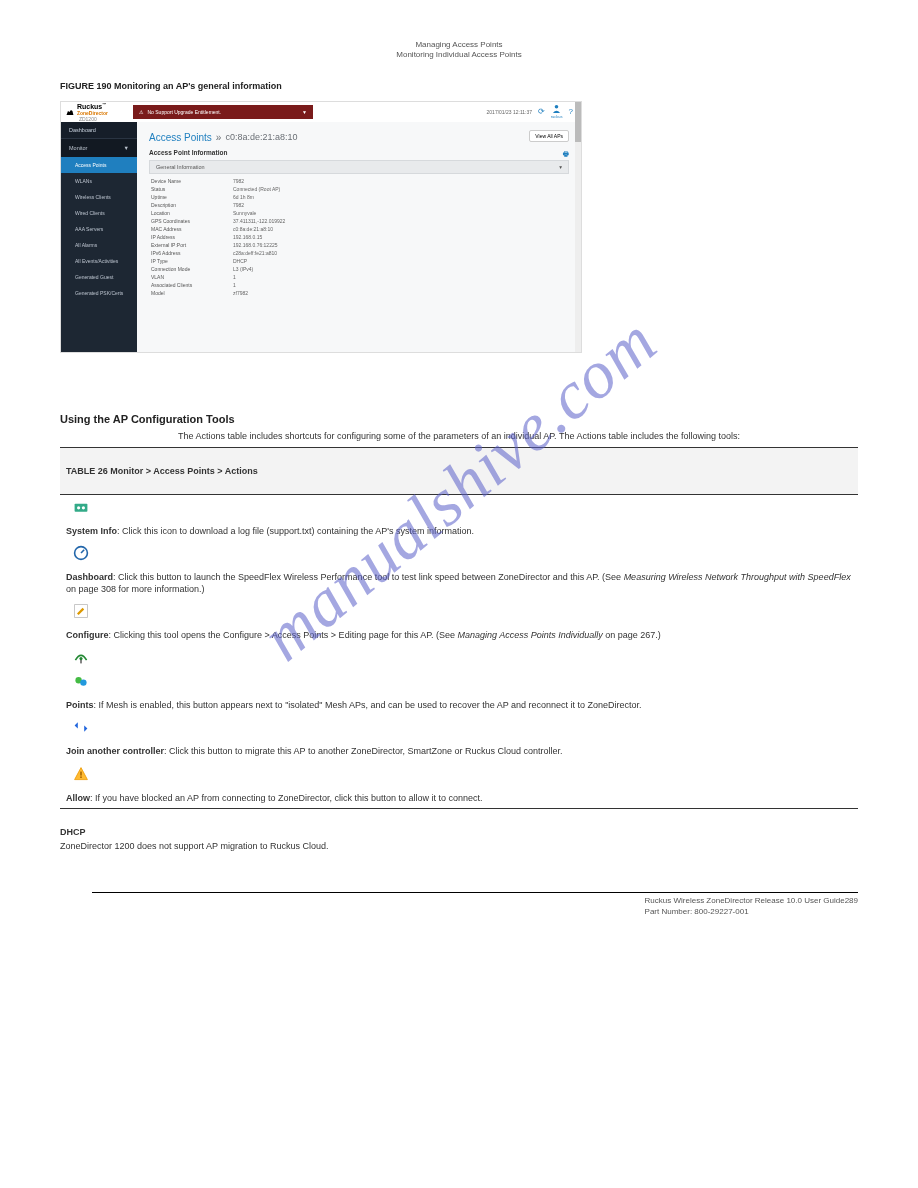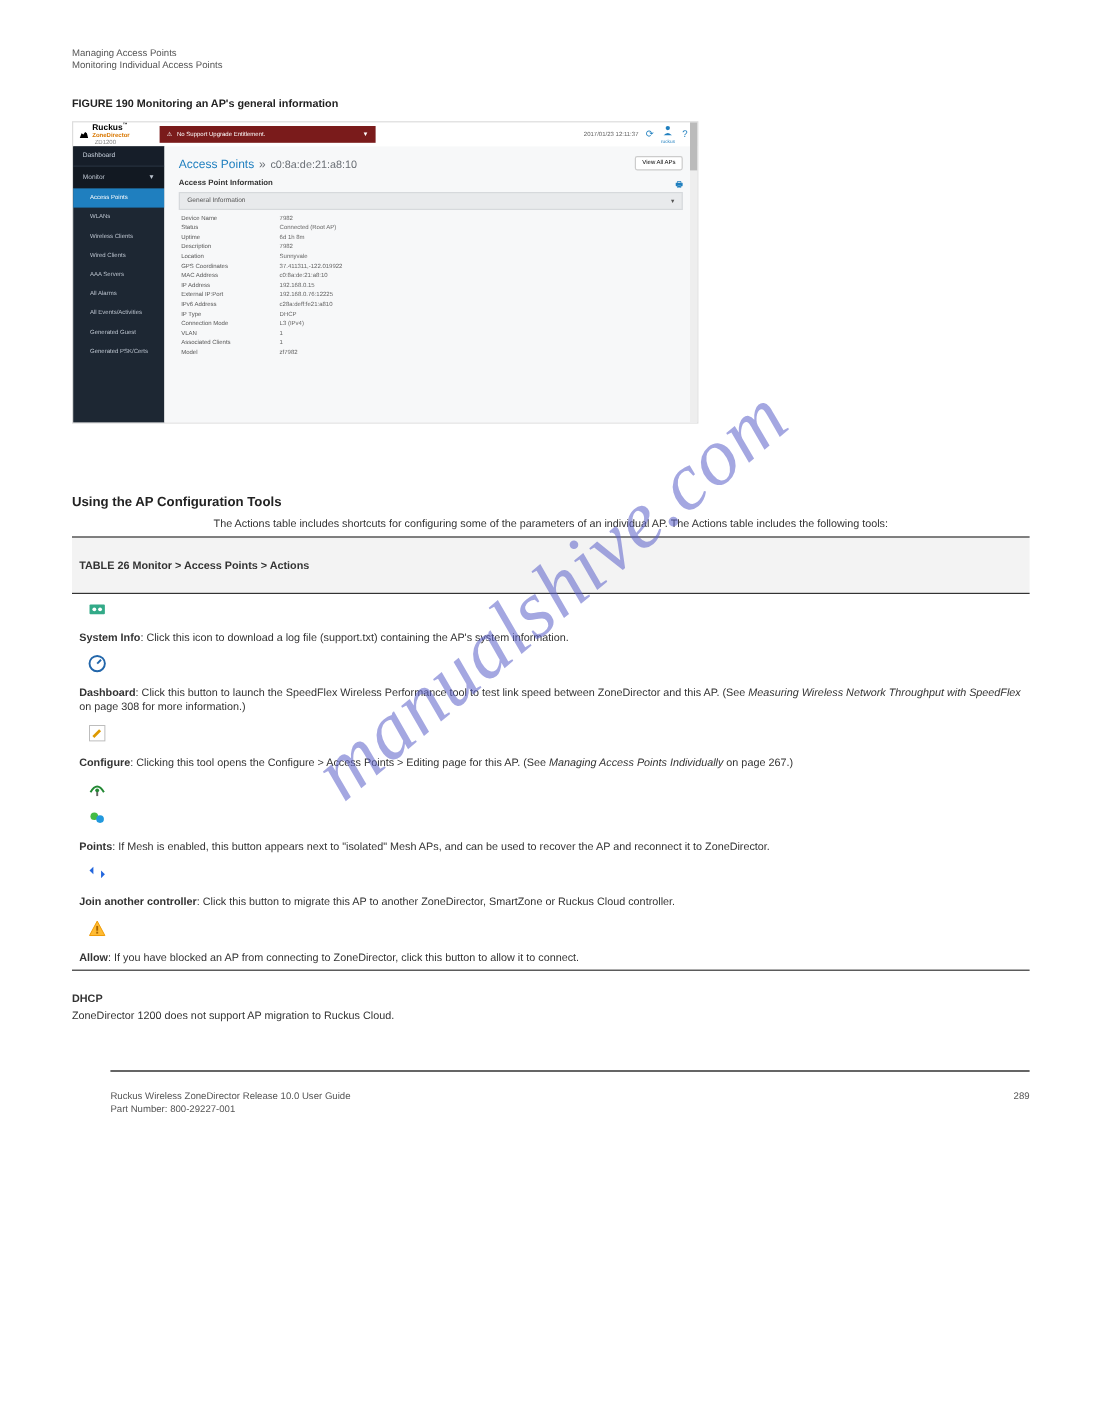--- a/index.html
+++ b/index.html
@@ -47,37 +47,37 @@
   .actions-intro { font-size: 9px; margin: 6px 0; text-align: center; }
   .tbl-head { background: #f3f3f3; border-top: 1px solid #333; border-bottom: 1px solid #333; padding: 18px 6px; font-size: 9px; font-weight: bold; }
   .tbl-body { border-bottom: 1px solid #333; }
   .row { display: flex; padding: 4px 6px; font-size: 9px; line-height: 1.35; gap: 10px; flex-direction: column; }
   .row .ico { width: 30px; flex-shrink: 0; display: flex; justify-content: center; align-items: flex-start; }
   .row .ico svg, .row .ico span { width: 16px; height: 16px; }
   .row .desc { flex: 1; color: #333; }
   .desc b { font-weight: bold; }
 
   
-  .footer { border-top: 1px solid #000; margin-top: 40px; padding-top: 16px; display: flex; justify-content: space-between; font-size: 8px; color: #555; margin-left: 32px; }
+  .footer { border-top: 1px solid #000; margin-top: 40px; padding-top: 3px; display: flex; justify-content: flex-end; font-size: 8px; color: #555; margin-left: 32px; }
   .footer-left { line-height: 1.3; }
   .note-blk { margin-top: 18px; }
   .note-blk .note-label { font-weight: bold; font-size: 9px; }
   .note-blk .note-body { font-size: 9px; line-height: 1.4; margin-top: 3px; }
 
   
   .wm { position: absolute; left: 50%; top: 50%; transform: translate(-50%,-50%) rotate(-40deg); font-size: 68px; color: rgba(90,95,200,0.55); font-family: Georgia, serif; font-style: italic; pointer-events: none; white-space: nowrap; letter-spacing: 1px; }
 </style>
 </head>
 <body>
 
 <div class="page">
 
   <div class="wm">manualshive.com</div>
 
-  <div style="text-align:left;font-size:8px;color:#555;line-height:1.3;white-space:pre;">Managing Access Points
+  <div style="text-align:center;font-size:8px;color:#555;line-height:1.3;white-space:pre;">Managing Access Points
 Monitoring Individual Access Points</div>
 
   <p class="caption"><span>FIGURE 190</span> <span>Monitoring an AP's general information</span></p>
 
   <div class="shot">
     <div class="shot-header">
       <div class="logo">
         <span class="logo-dog">
           <svg viewBox="0 0 20 20">
               <path d="M3 16 L6 8 L9 10 L12 6 L15 8 L17 16 Z" fill="#000"></path>

